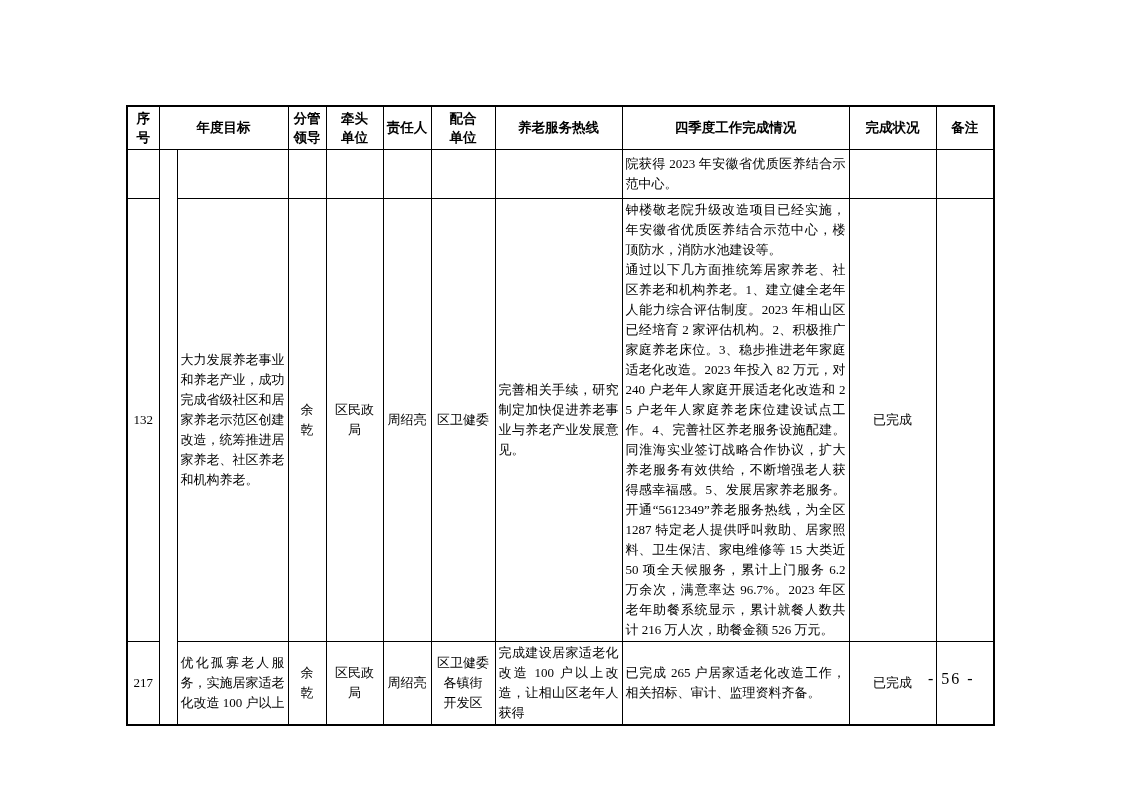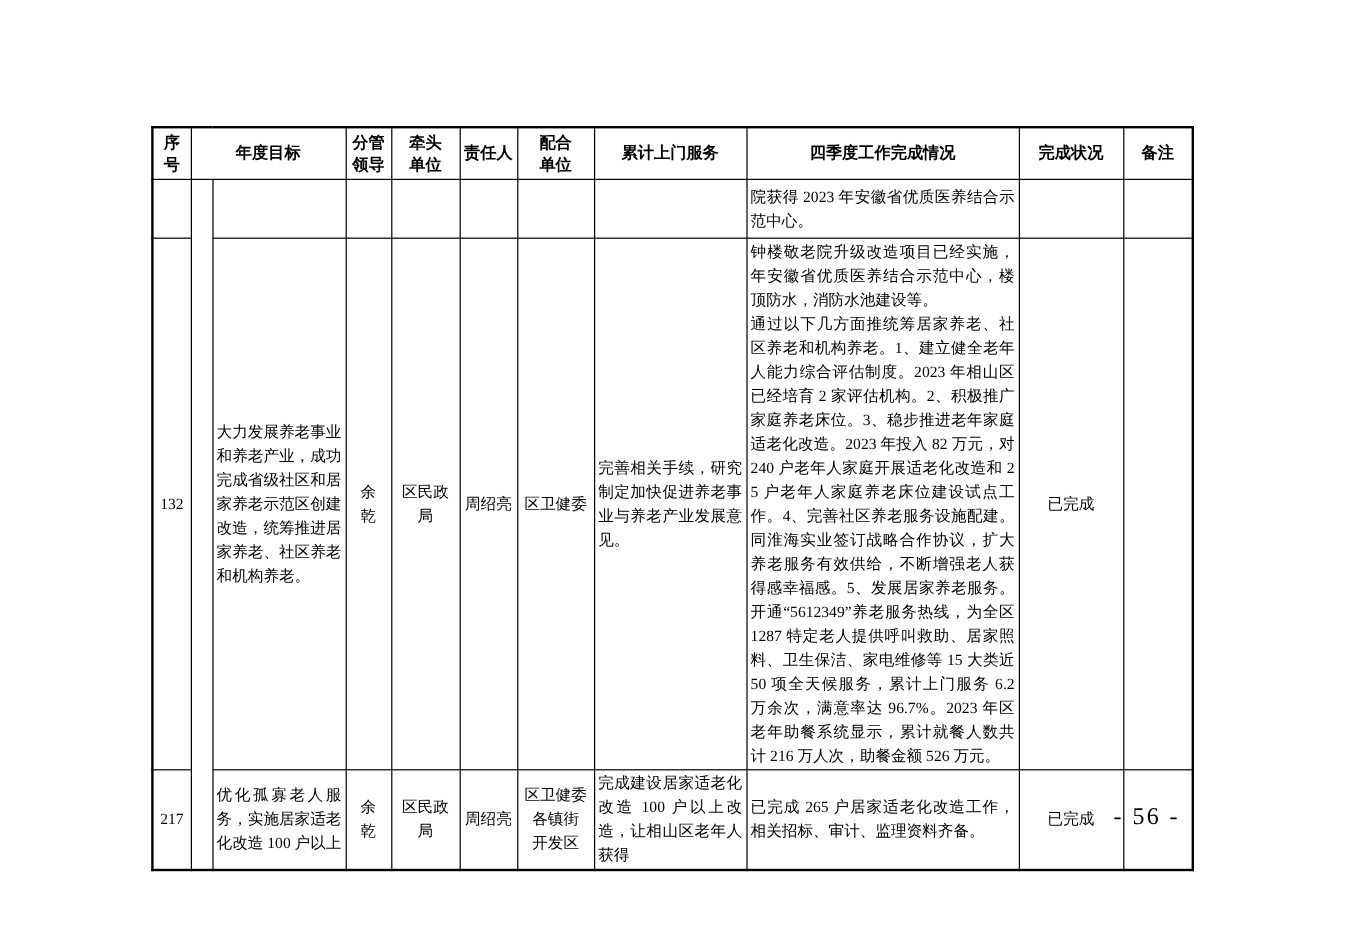--- a/index.html
+++ b/index.html
@@ -40,21 +40,21 @@
   .c-center{text-align:center;}
   .c-just{text-align:justify;}
   .preline{white-space:pre-line;}
   .bigtext{font-size:12.5px;line-height:20px;}
   .bigtext p{margin:0;}
   .goalcell{line-height:25px;font-size:13px;}
   .q4cell{font-size:12.5px;line-height:21px;}
   .smallrow td{line-height:19px;font-size:12.5px;vertical-align:middle;}
   .page-number{
     position:absolute;left:928px;top:670px;
-    font-size:20px;letter-spacing:2px;
+    font-size:16px;letter-spacing:2px;
     font-family:"Liberation Serif","DejaVu Serif",serif;
   }
 </style>
 </head>
 <body>
 
 <div class="page">
 
   <table class="doc">
     <colgroup>
@@ -76,21 +76,21 @@
       <th class="preline">序
 号</th>
       <th colspan="2">年度目标</th>
       <th class="preline">分管
 领导</th>
       <th class="preline">牵头
 单位</th>
       <th>责任人</th>
       <th class="preline">配合
 单位</th>
-      <th>累计上门服务</th>
+      <th>养老服务热线</th>
       <th>四季度工作完成情况</th>
       <th>完成状况</th>
       <th>备注</th>
     </tr>
 
     <tr class="row-partial">
       <td></td>
       <td rowspan="3"></td>
       <td></td>
       <td></td>

